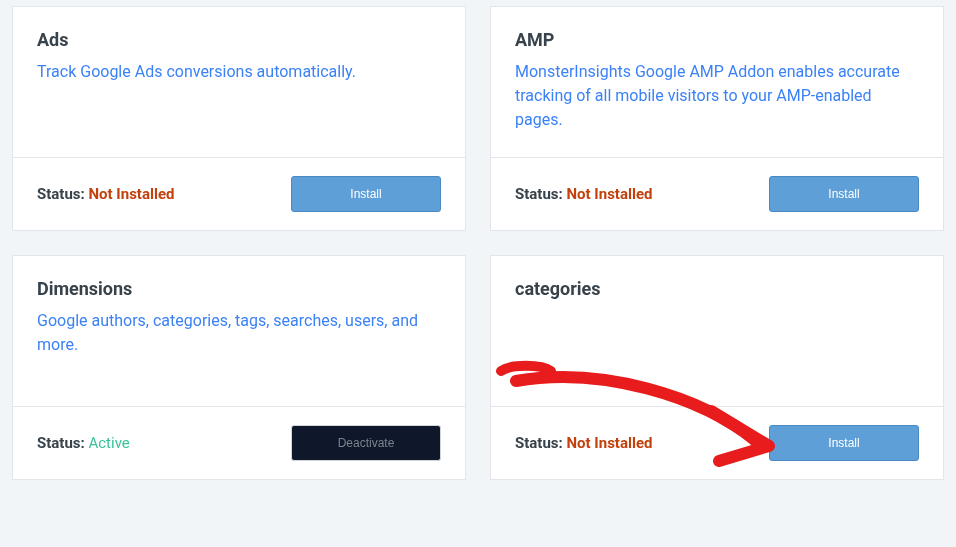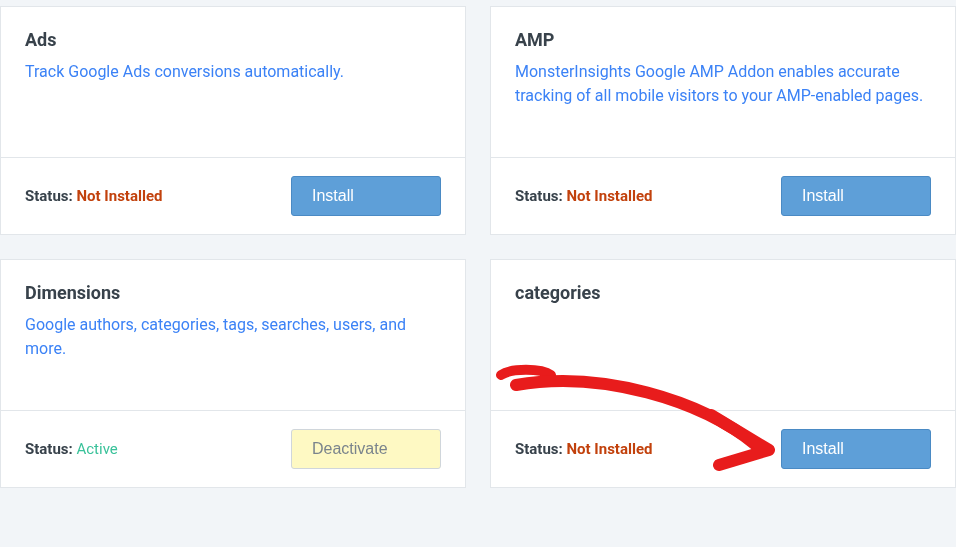--- a/index.html
+++ b/index.html
@@ -8,21 +8,21 @@
       background: #f2f5f8;
       padding: 0;
       width: 956px;
       height: 547px;
       overflow: hidden;
     }
     .grid {
       display: grid;
       grid-template-columns: 1fr 1fr;
       gap: 24px;
-      padding: 6px 0;
+      padding: 6px 12px;
     }
     .card {
       background: #fff;
       border: 1px solid #e2e6ea;
       display: flex;
       flex-direction: column;
     }
     .card-body {
       padding: 22px 24px 20px 24px;
       min-height: 150px;
@@ -54,33 +54,33 @@
       color: #c2410c;
       font-weight: 700;
     }
     .status-val-active {
       color: #3ac29a;
       font-weight: 400;
     }
     .btn {
       min-width: 150px;
       padding: 10px 20px;
-      font-size: 16px;
+      font-size: 12px;
       border-radius: 3px;
-      text-align: left;
+      text-align: center;
       cursor: pointer;
       border: 1px solid transparent;
     }
     .btn-primary {
       background: #5e9fd8;
       color: #fff;
       border-color: #4a8ac4;
     }
     .btn-secondary {
-      background: #fef9c3;
+      background: #0f172a;
       color: #7a848c;
       border-color: #d0d6db;
     }
     .arrow-annotation {
       position: absolute;
       pointer-events: none;
     }
   </style>
 </head>
 <body>

